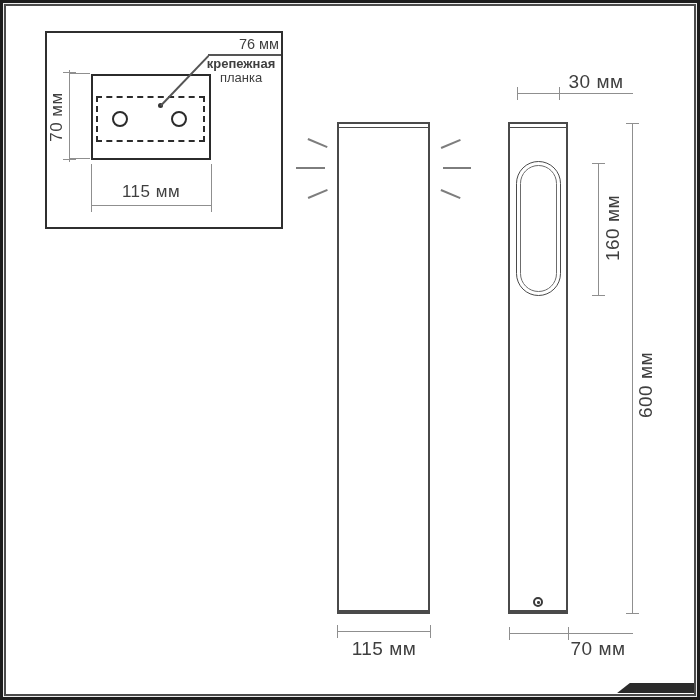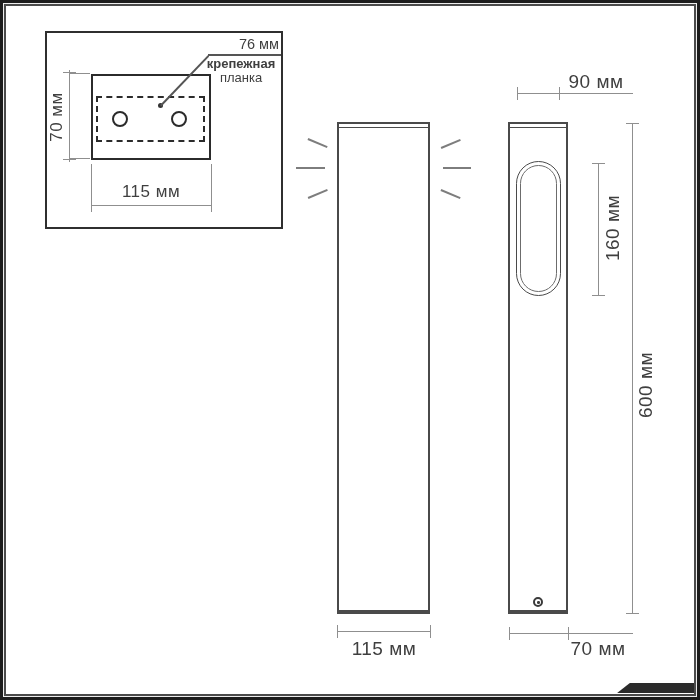--- a/index.html
+++ b/index.html
@@ -91,21 +91,21 @@
   <div class="box" style="left:520px; top:165px; width:37px; height:127px; border:1px solid #6c6c6c; border-radius:19px;"></div>
 
   <div style="position:absolute; left:533px; top:597px; width:10px; height:10px; border:2px solid #3a3a3a;
               border-radius:50%; box-sizing:border-box; background:#fff;">
     <div style="position:absolute; left:2px; top:2px; width:2.5px; height:2.5px; border-radius:50%; background:#3a3a3a;"></div>
   </div>
 
   <div class="hl" style="left:517px; top:93px; width:116px;"></div>
   <div class="vl" style="left:517px; top:87px; height:13px;"></div>
   <div class="vl" style="left:559px; top:87px; height:13px;"></div>
-  <span class="htext dim-lg" style="left:596px; top:82px;">90 мм</span>
+  <span class="htext dim-lg" style="left:596px; top:82px;">30 мм</span>
 
   <div class="vl" style="left:598px; top:163px; height:133px;"></div>
   <div class="hl" style="left:592px; top:163px; width:13px;"></div>
   <div class="hl" style="left:592px; top:295px; width:13px;"></div>
   <span class="vtext dim-lg" style="left:613px; top:228px;">160 мм</span>
 
   <div class="vl" style="left:632px; top:123px; height:491px;"></div>
   <div class="hl" style="left:626px; top:123px; width:13px;"></div>
   <div class="hl" style="left:626px; top:613px; width:13px;"></div>
   <span class="vtext dim-lg" style="left:646px; top:385px;">600 мм</span>

